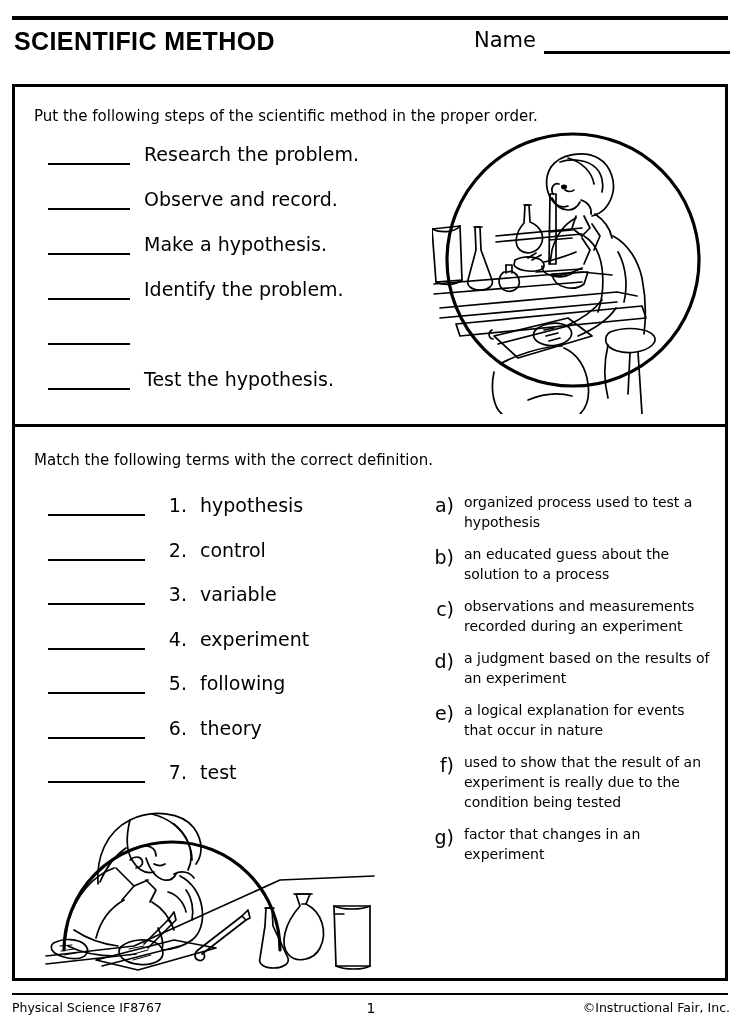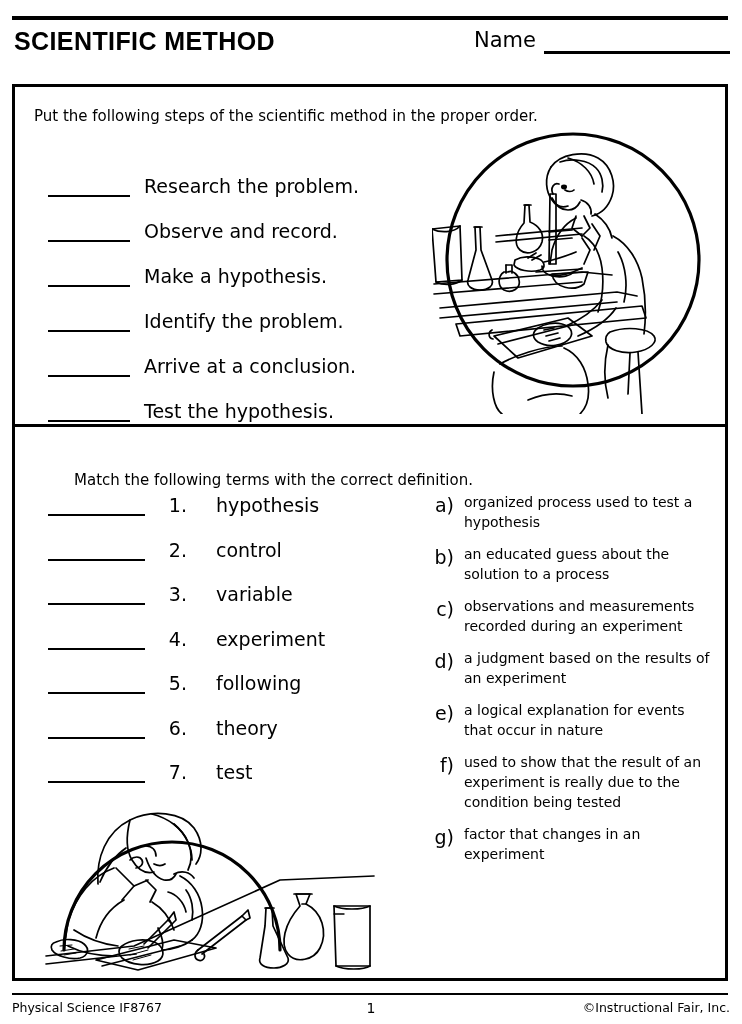--- a/index.html
+++ b/index.html
@@ -94,21 +94,20 @@
     line-height: 24px;
     white-space: nowrap;
   }
 
   
   .steps-list {
     position: absolute;
     left: 48px;
     top: 141px;
     width: 340px;
-    margin-top: 32px;
   }
   .step-row {
     position: relative;
     height: 45px;
   }
   .step-blank {
     position: absolute;
     left: 0;
     top: 22px;
     width: 82px;
@@ -145,21 +144,21 @@
     position: absolute;
     left: 113px;
     top: 0;
     width: 26px;
     text-align: right;
     font-size: 19px;
     line-height: 26px;
   }
   .term-text {
     position: absolute;
-    left: 168px;
+    left: 152px;
     top: 0;
     font-size: 19px;
     line-height: 26px;
     white-space: nowrap;
   }
 
   
   .defs-list {
     position: absolute;
     left: 430px;
@@ -261,21 +260,20 @@
       <span class="step-text">Make a hypothesis.</span>
     </div>
 
     <div class="step-row">
       <span class="step-blank"></span>
       <span class="step-text">Identify the problem.</span>
     </div>
 
     <div class="step-row">
       <span class="step-blank"></span>
-      <span class="step-text">Arrive at a conclusion.</span>
     </div>
 
     <div class="step-row">
       <span class="step-blank"></span>
       <span class="step-text">Test the hypothesis.</span>
     </div>
 
   </div>
 
   <svg class="illus" id="illus-microscope" viewBox="0 0 282 282">
@@ -364,21 +362,21 @@
       <path d="M132 216 C146 222 154 236 156 252 C158 266 154 276 148 282"></path>
       <path d="M96 268 C110 262 126 260 140 264"></path>
 
       <path d="M178 200 C194 194 216 196 222 204 C226 210 218 218 204 220 C190 222 176 218 174 210 C173 205 175 202 178 200 Z"></path>
       <path d="M206 220 L210 282"></path>
       <path d="M198 221 L196 262"></path>
       <path d="M176 213 C172 230 172 250 176 266"></path>
     </g>
   </svg>
 
-  <div class="prompt" style="left:34px; top:468px;margin-left:40px;">Match the following terms with the correct definition.</div>
+  <div class="prompt" style="left:34px; top:448px;">Match the following terms with the correct definition.</div>
 
   <div class="terms-list">
 
     <div class="term-row">
       <span class="term-blank"></span>
       <span class="term-num">1.</span>
       <span class="term-text">hypothesis</span>
     </div>
 
     <div class="term-row">

